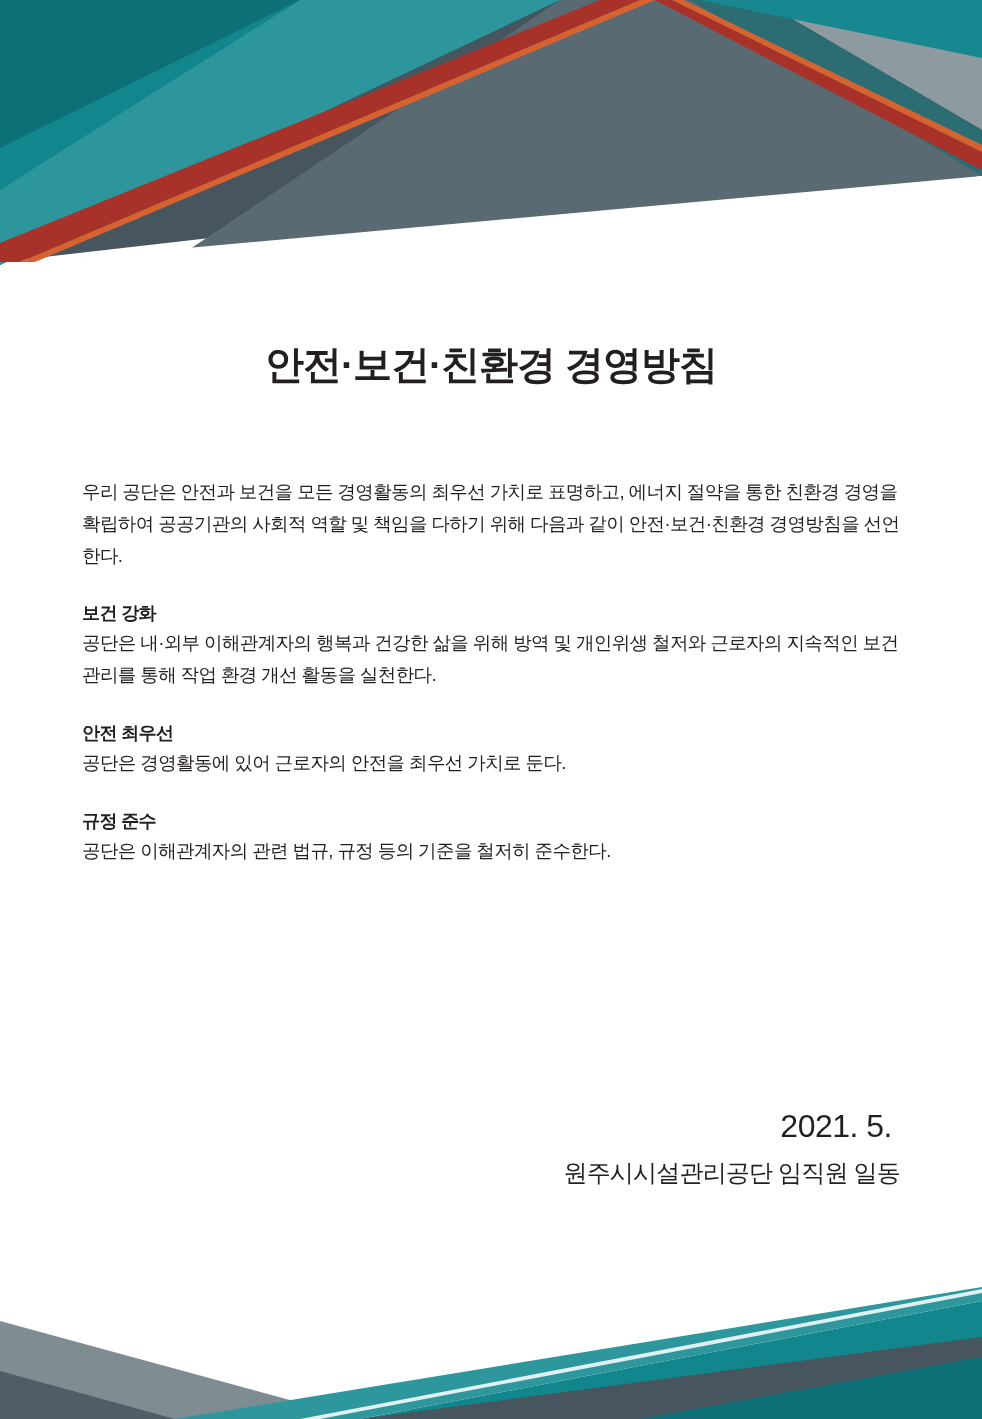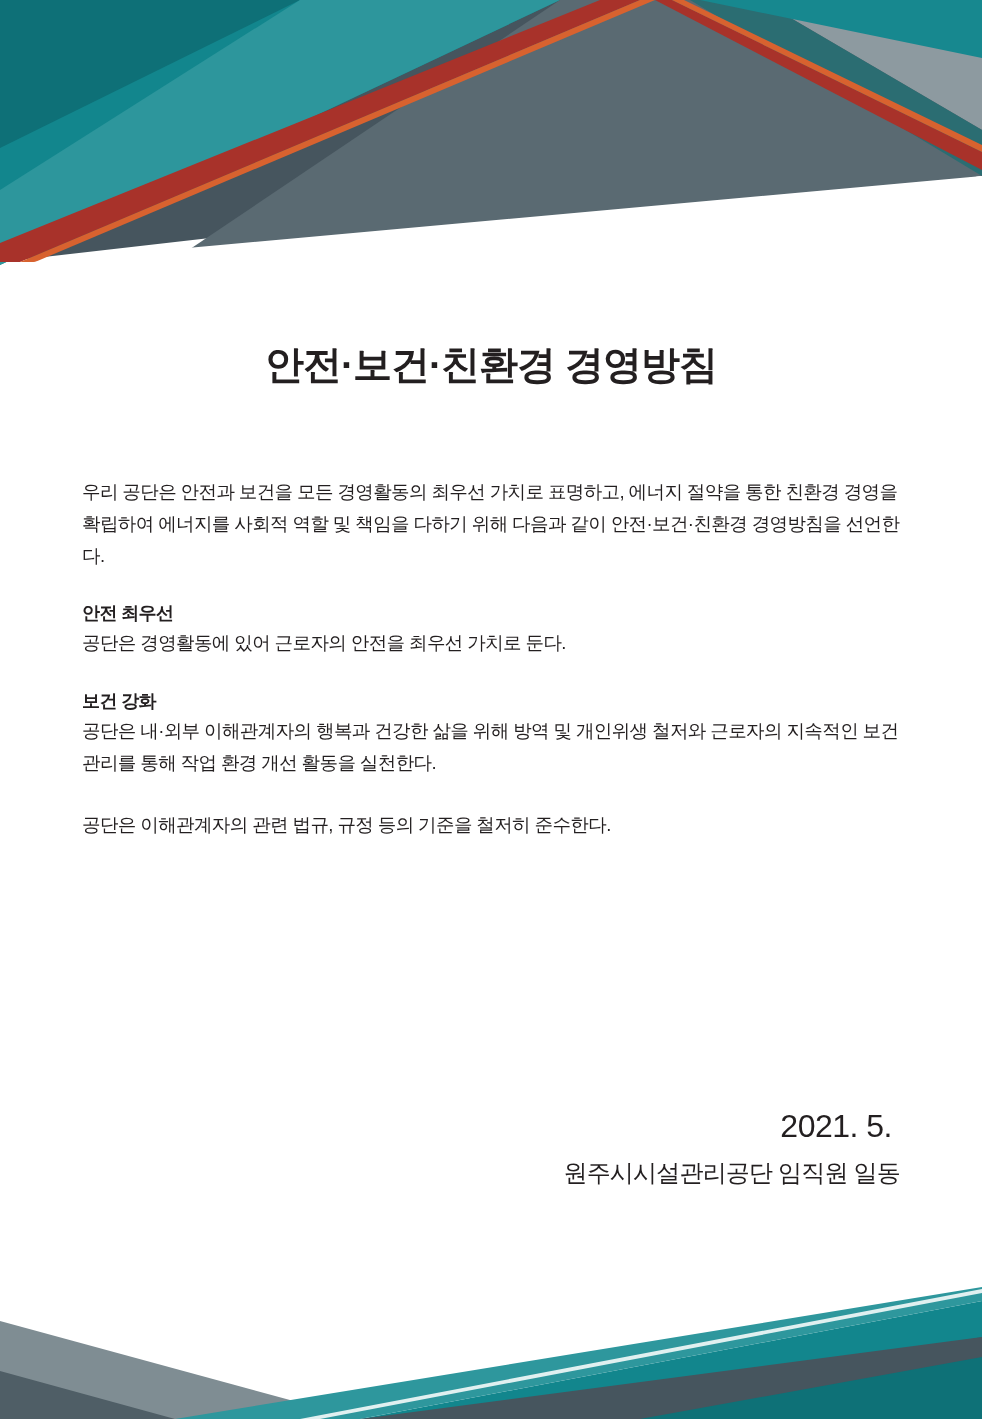--- a/index.html
+++ b/index.html
@@ -143,34 +143,35 @@
       <polygon points="150,276 330,276 982,176 982,186" fill="#ffffff"></polygon>
     </svg>
   </div>
 
   <div class="content">
 
     <h1 class="doc-title">안전·보건·친환경 경영방침</h1>
 
     <div class="body-block">
 
-      <p class="intro">우리 공단은 안전과 보건을 모든 경영활동의 최우선 가치로 표명하고, 에너지 절약을 통한 친환경 경영을 확립하여 에너지를 사회적 역할 및 책임을 다하기 위해 다음과 같이 안전·보건·친환경 경영방침을 선언한다.</p>
+      <p class="intro">우리 공단은 안전과 보건을 모든 경영활동의 최우선 가치로 표명하고, 에너지 절약을 통한 친환경 경영을 확립하여 공공기관의 사회적 역할 및 책임을 다하기 위해 다음과 같이 안전·보건·친환경 경영방침을 선언한다.</p>
+
+      <div class="section">
+        <p class="section-heading">보건 강화</p>
+        <p class="section-text">공단은 내·외부 이해관계자의 행복과 건강한 삶을 위해 방역 및 개인위생 철저와 근로자의 지속적인 보건관리를 통해 작업 환경 개선 활동을 실천한다.</p>
+      </div>
 
       <div class="section">
         <p class="section-heading">안전 최우선</p>
         <p class="section-text">공단은 경영활동에 있어 근로자의 안전을 최우선 가치로 둔다.</p>
       </div>
 
+
       <div class="section">
-        <p class="section-heading">보건 강화</p>
-        <p class="section-text">공단은 내·외부 이해관계자의 행복과 건강한 삶을 위해 방역 및 개인위생 철저와 근로자의 지속적인 보건관리를 통해 작업 환경 개선 활동을 실천한다.</p>
-      </div>
-
-
-      <div class="section">
+        <p class="section-heading">규정 준수</p>
         <p class="section-text">공단은 이해관계자의 관련 법규, 규정 등의 기준을 철저히 준수한다.</p>
       </div>
 
     </div>
 
     <div class="signature">
       <p class="sign-date">2021. 5.</p>
       <p class="sign-org">원주시시설관리공단 임직원 일동</p>
     </div>
 

